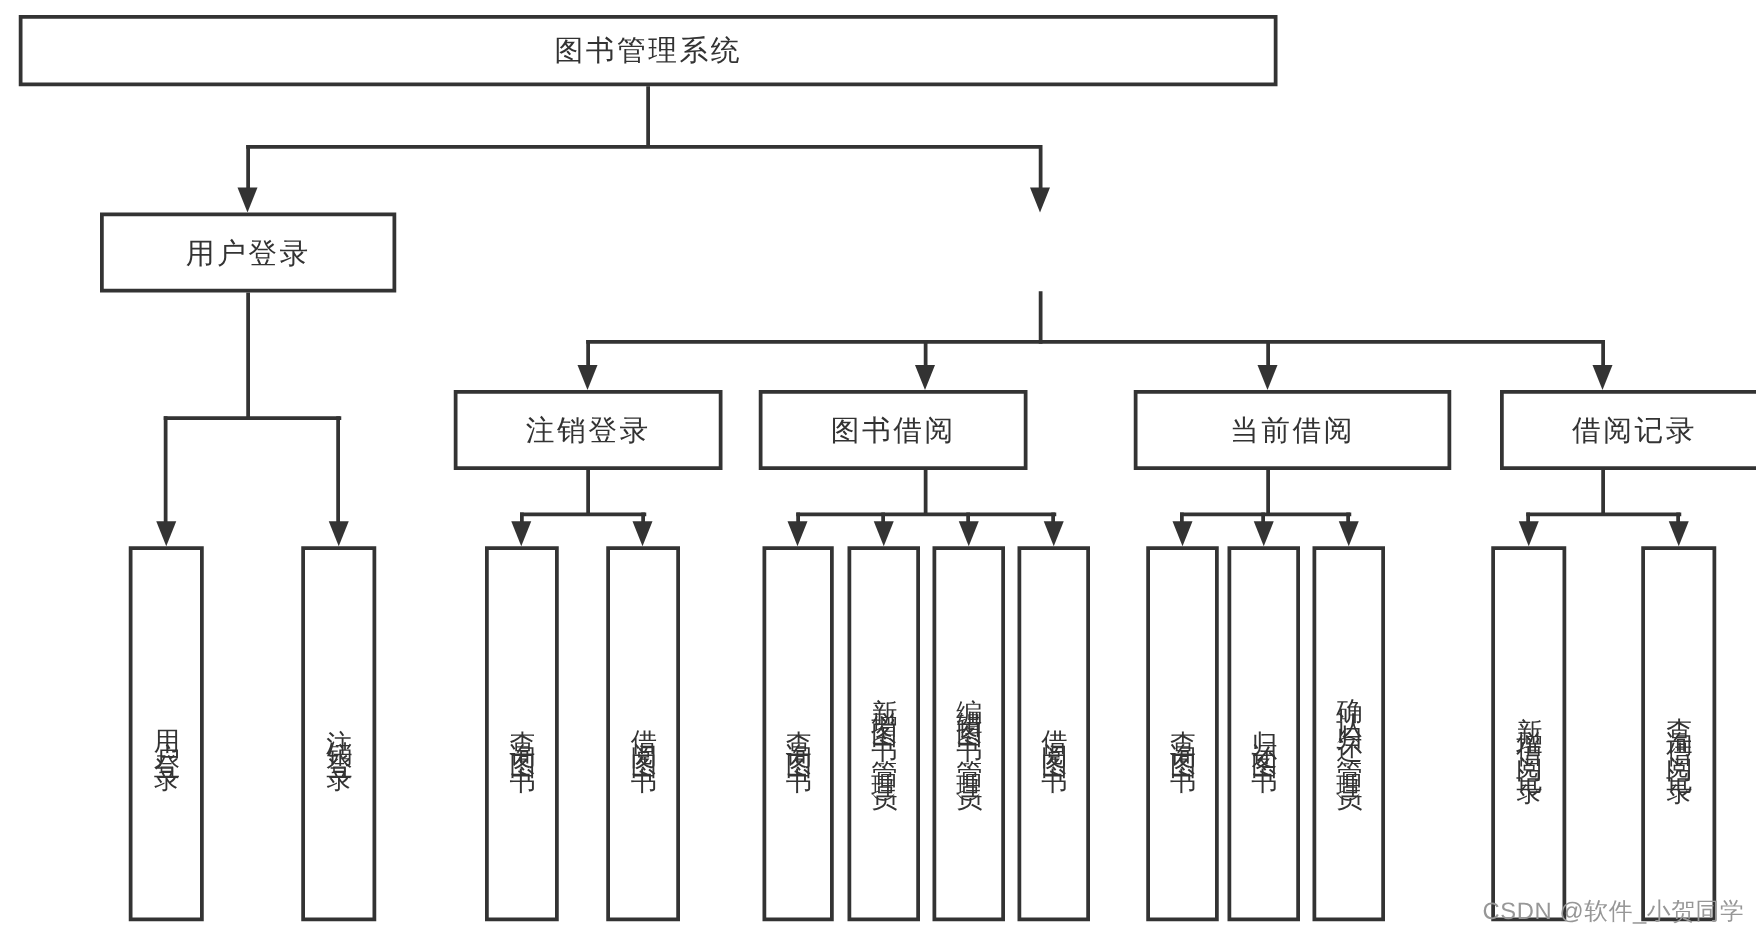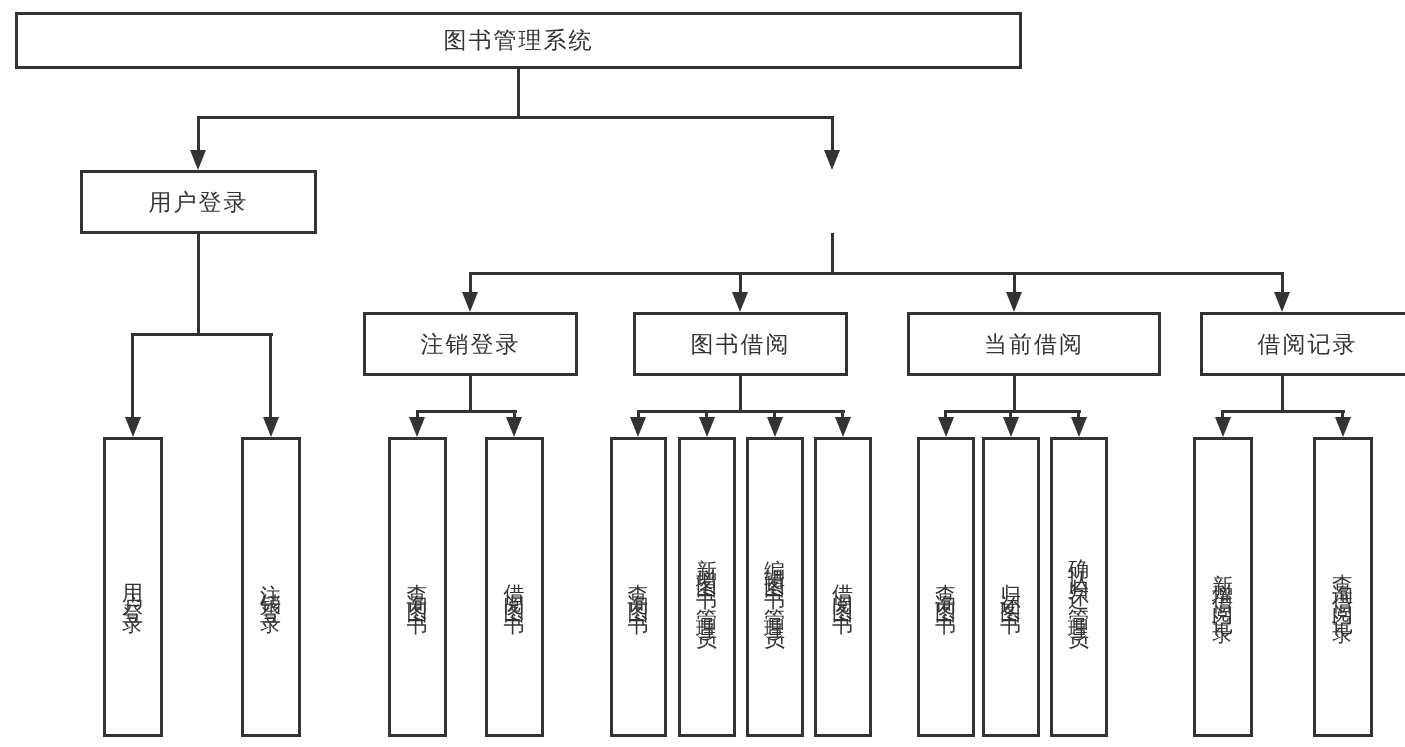--- a/index.html
+++ b/index.html
@@ -55,21 +55,21 @@
   <div class="ln" style="left:469px;top:272px;width:3px;height:24px;"></div>
   <div class="arr" style="left:462px;top:292px;"></div>
   <div class="ln" style="left:739px;top:272px;width:3px;height:24px;"></div>
   <div class="arr" style="left:732px;top:292px;"></div>
   <div class="ln" style="left:1013px;top:272px;width:3px;height:24px;"></div>
   <div class="arr" style="left:1006px;top:292px;"></div>
   <div class="ln" style="left:1281px;top:272px;width:3px;height:24px;"></div>
   <div class="arr" style="left:1274px;top:292px;"></div>
 
   <div class="box" style="left:363px;top:312px;width:215px;height:64px;">注销登录</div>
-  <div class="box" style="left:633px;top:312px;width:215px;height:64px;">图书借阅</div>
+  <div class="box" style="left:607px;top:312px;width:215px;height:64px;">图书借阅</div>
   <div class="box" style="left:907px;top:312px;width:254px;height:64px;">当前借阅</div>
   <div class="box" style="left:1172px;top:312px;width:215px;height:64px;margin-left:28px;">借阅记录</div>
 
   <div class="ln" style="left:469px;top:376px;width:3px;height:36px;"></div>
   <div class="ln" style="left:416px;top:410px;width:101px;height:3px;"></div>
   <div class="ln" style="left:416px;top:410px;width:3px;height:9px;"></div>
   <div class="arr" style="left:409px;top:417px;"></div>
   <div class="ln" style="left:513px;top:410px;width:3px;height:9px;"></div>
   <div class="arr" style="left:506px;top:417px;"></div>
 
@@ -111,14 +111,15 @@
   <div class="box vbox" style="left:746px;top:437px;width:58px;height:300px;">编辑图书（管理员）</div>
   <div class="box vbox" style="left:814px;top:437px;width:58px;height:300px;">借阅图书</div>
 
   <div class="box vbox" style="left:917px;top:437px;width:58px;height:300px;">查询图书</div>
   <div class="box vbox" style="left:982px;top:437px;width:58px;height:300px;">归还图书</div>
   <div class="box vbox" style="left:1050px;top:437px;width:58px;height:300px;">确认归还（管理员）</div>
 
   <div class="box vbox" style="left:1193px;top:437px;width:60px;height:300px;">新增借阅记录</div>
   <div class="box vbox" style="left:1313px;top:437px;width:60px;height:300px;">查询借阅记录</div>
 
+  <div class="watermark">CSDN @软件_小贺同学</div>
 
 </div>
 
 </body></html>

